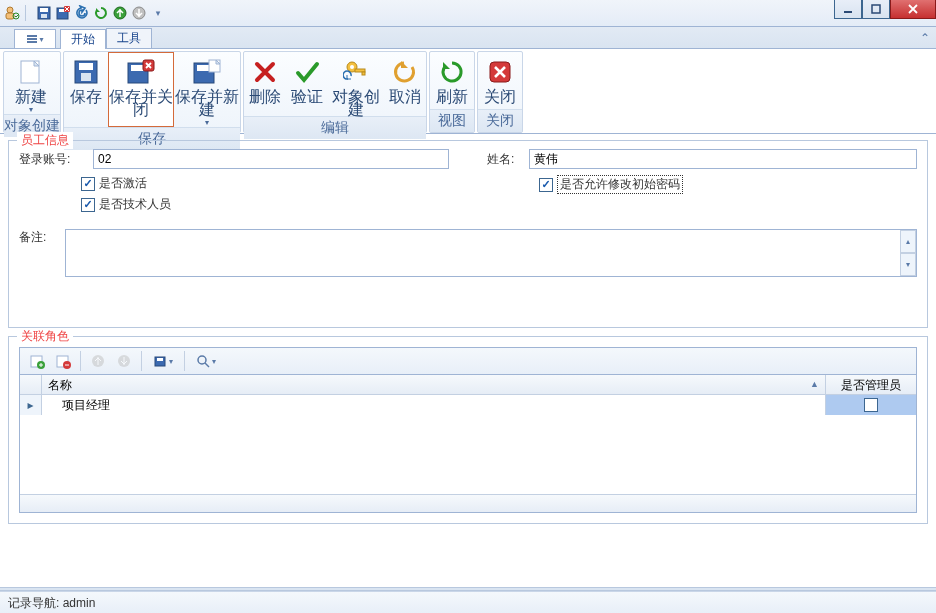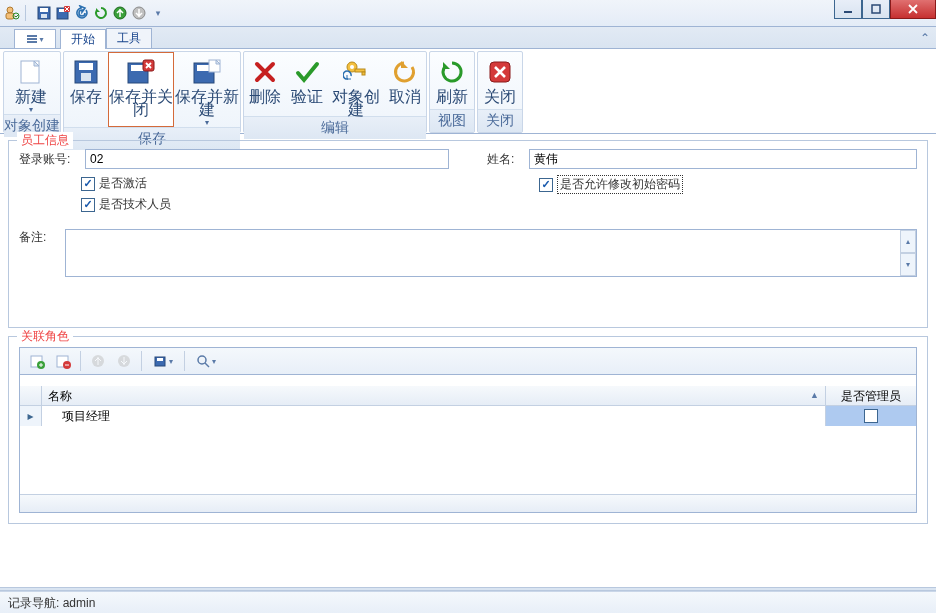--- a/index.html
+++ b/index.html
@@ -42,21 +42,21 @@
   .multiline { border:1px solid #9fb4d4; width:100%; height:48px; resize:none; font-family:inherit; font-size:12px; padding:2px 18px 2px 4px;}
   .spin { position:absolute; right:1px; top:1px; width:16px; display:flex; flex-direction:column;}
   .spin div { height:23px; border:1px solid #c3d0e2; background:#eef4fb; color:#5a7aa8; font-size:8px; display:flex; align-items:center; justify-content:center;}
   
   .toolbar { border:1px solid #9fb4d4; background:linear-gradient(#f4f8fc,#e8eff8); height:28px; display:flex; align-items:center; padding:0 4px; gap:0; }
   .tbtn { width:26px; height:22px; border:1px solid transparent; display:inline-flex; align-items:center; justify-content:center; }
   .tsep { width:1px; height:20px; background:#c3d0e2; margin:0 4px;}
   .tbtn.dd2 { width:34px; }
   .tbtn.disabled { opacity:0.5; }
   .grid { border:1px solid #9fb4d4; border-top:none; height:138px; display:flex; flex-direction:column; }
-  .ghead { display:flex;margin-top:11px; }
+  .ghead { display:flex; }
   .gcorner { width:22px; height:20px; background:linear-gradient(#f6f9fc,#e6edf6); border-right:1px solid #c3d0e2; border-bottom:1px solid #c3d0e2;}
   .gcol1 { flex:1; height:20px; background:linear-gradient(#f6f9fc,#e6edf6); border-right:1px solid #c3d0e2; border-bottom:1px solid #c3d0e2; padding:2px 6px; position:relative;}
   .gcol1 .asc { position:absolute; right:6px; top:4px; color:#5a7aa8; font-size:9px;}
   .gcol2 { width:90px; height:20px; background:linear-gradient(#f6f9fc,#e6edf6); border-bottom:1px solid #c3d0e2; padding:2px 6px; text-align:center;}
   .grow { display:flex; height:20px;}
   .gind { width:22px; background:#eef4fb; border-right:1px solid #c3d0e2; display:flex; align-items:center; justify-content:center; color:#3c6690;}
   .gcell1 { flex:1; padding:2px 20px; border-right:1px solid #c3d0e2;}
   .gcell2 { width:90px; background:#aecaf0; display:flex; align-items:center; justify-content:center;}
   .gcell2 .cb { width:14px; height:14px; border:1px solid #3c6690; background:#fff;}
   .gfill { flex:1; background:#fff; }
@@ -288,21 +288,21 @@
     <div class="rlabel">关闭</div>
   </div>
 </div>
 
 <div class="client">
 
   <div class="fieldset" style="height:188px;">
     <div class="legend">员工信息</div>
 
     <div class="form-row">
-      <div style="flex:1; display:flex; align-items:center; gap:8px;">
+      <div style="flex:1; display:flex; align-items:center; gap:16px;">
         <span class="lbl">登录账号:</span>
         <input class="txt" value="02" style="">
       </div>
       <div style="width:26px"></div>
       <div style="flex:1; display:flex; align-items:center; gap:4px;">
         <span class="lbl" style="width:38px">姓名:</span>
         <input class="txt" value="黄伟" style="">
       </div>
     </div>
 

